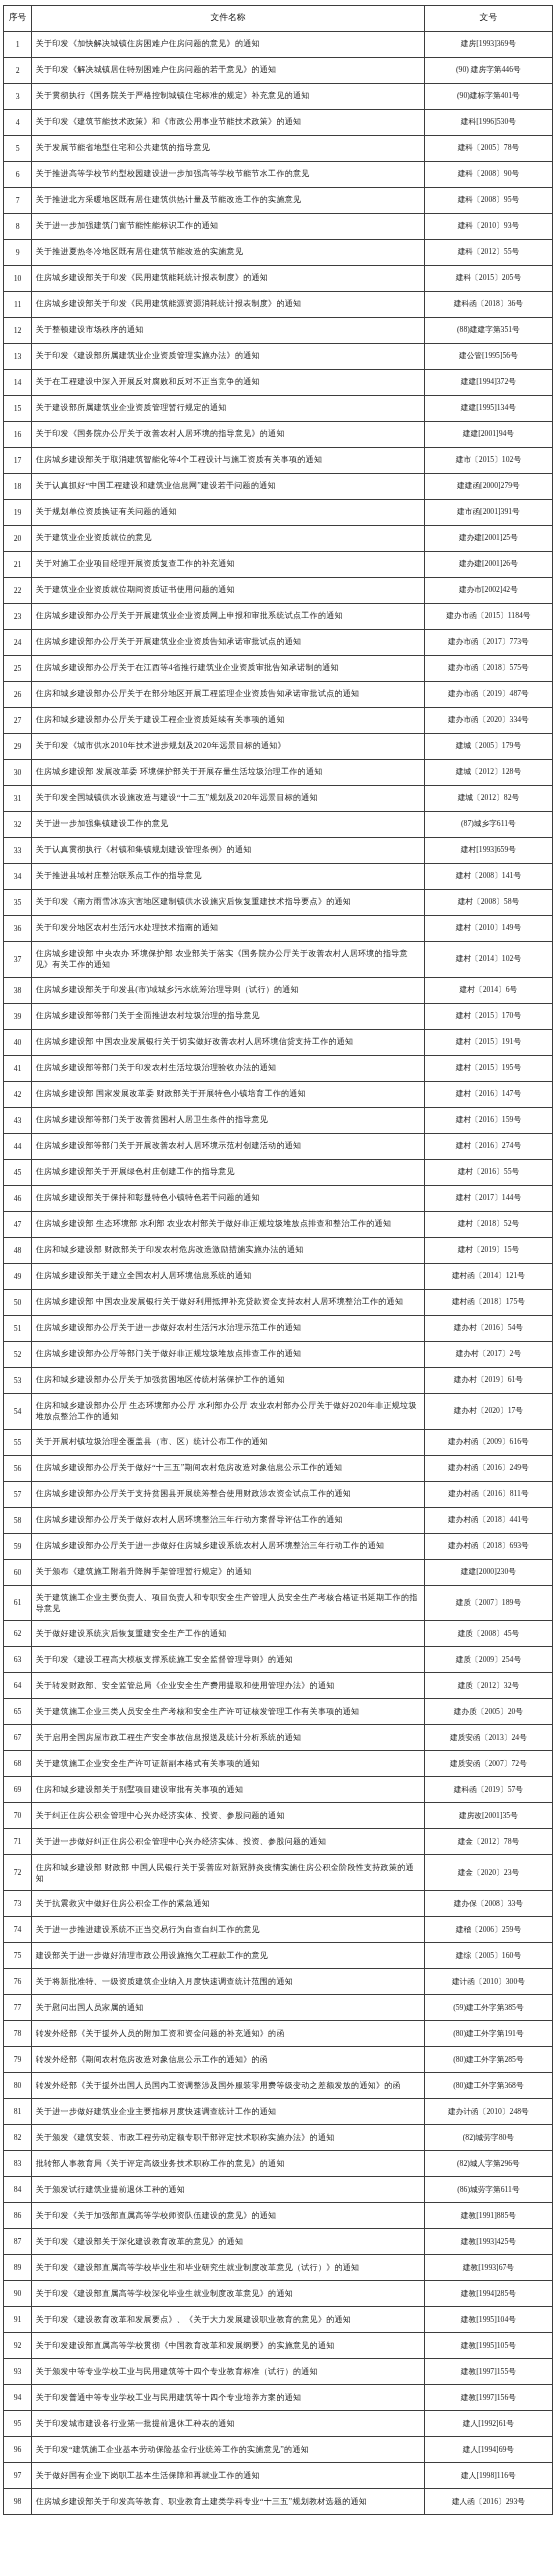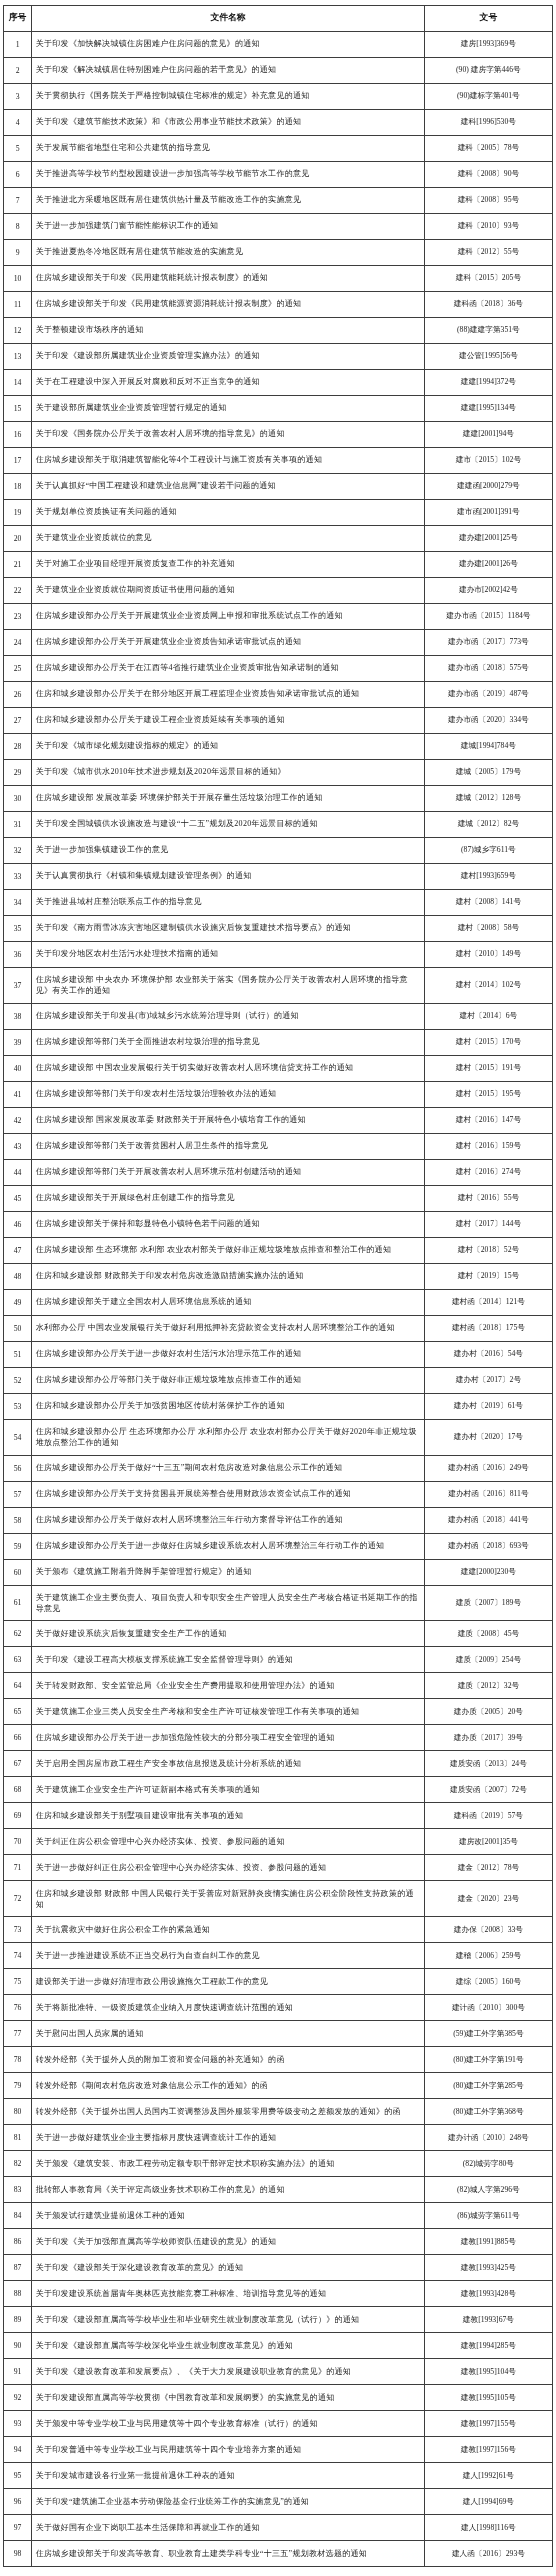--- a/index.html
+++ b/index.html
@@ -24,21 +24,21 @@
   table.doc-table th,
   table.doc-table td {
     border: 0.8px solid #3d3d3d;
     border-top-width: 1px;
     border-bottom-width: 1px;
     vertical-align: middle;
     box-sizing: border-box;
   }
   table.doc-table th {
     font-size: 8.8px;
-    font-weight: bold;
+    font-weight: normal;
     text-align: center;
     padding: 6.2px 2.1px;
     height: 25px;
     color: #111111;
   }
   td.col-no {
     width: 28px;
     text-align: center;
     font-size: 7.7px;
     padding: 6.2px 1px;
@@ -210,25 +210,20 @@
     <td class="col-no">26</td>
     <td class="col-name">住房和城乡建设部办公厅关于在部分地区开展工程监理企业资质告知承诺审批试点的通知</td>
     <td class="col-doc">建办市函〔2019〕487号</td>
   </tr>
         <tr>
     <td class="col-no">27</td>
     <td class="col-name">住房和城乡建设部办公厅关于建设工程企业资质延续有关事项的通知</td>
     <td class="col-doc">建办市函〔2020〕334号</td>
   </tr>
         <tr>
-    <td class="col-no">28</td>
-    <td class="col-name">关于印发《城市绿化规划建设指标的规定》的通知</td>
-    <td class="col-doc">建城[1994]784号</td>
-  </tr>
-        <tr>
     <td class="col-no">29</td>
     <td class="col-name">关于印发《城市供水2010年技术进步规划及2020年远景目标的通知》</td>
     <td class="col-doc">建城〔2005〕179号</td>
   </tr>
         <tr>
     <td class="col-no">30</td>
     <td class="col-name">住房城乡建设部 发展改革委 环境保护部关于开展存量生活垃圾治理工作的通知</td>
     <td class="col-doc">建城〔2012〕128号</td>
   </tr>
         <tr>
@@ -321,21 +316,21 @@
     <td class="col-name">住房和城乡建设部 财政部关于印发农村危房改造激励措施实施办法的通知</td>
     <td class="col-doc">建村〔2019〕15号</td>
   </tr>
         <tr>
     <td class="col-no">49</td>
     <td class="col-name">住房城乡建设部关于建立全国农村人居环境信息系统的通知</td>
     <td class="col-doc">建村函〔2014〕121号</td>
   </tr>
         <tr>
     <td class="col-no">50</td>
-    <td class="col-name">水利部办公厅 中国农业发展银行关于做好利用抵押补充贷款资金支持农村人居环境整治工作的通知</td>
+    <td class="col-name">住房城乡建设部 中国农业发展银行关于做好利用抵押补充贷款资金支持农村人居环境整治工作的通知</td>
     <td class="col-doc">建村函〔2018〕175号</td>
   </tr>
         <tr>
     <td class="col-no">51</td>
     <td class="col-name">住房城乡建设部办公厅关于进一步做好农村生活污水治理示范工作的通知</td>
     <td class="col-doc">建办村〔2016〕54号</td>
   </tr>
         <tr>
     <td class="col-no">52</td>
     <td class="col-name">住房城乡建设部办公厅等部门关于做好非正规垃圾堆放点排查工作的通知</td>
@@ -345,20 +340,25 @@
     <td class="col-no">53</td>
     <td class="col-name">住房和城乡建设部办公厅关于加强贫困地区传统村落保护工作的通知</td>
     <td class="col-doc">建办村〔2019〕61号</td>
   </tr>
         <tr>
     <td class="col-no">54</td>
     <td class="col-name">住房和城乡建设部办公厅 生态环境部办公厅 水利部办公厅 农业农村部办公厅关于做好2020年非正规垃圾堆放点整治工作的通知</td>
     <td class="col-doc">建办村〔2020〕17号</td>
   </tr>
         <tr>
+    <td class="col-no">55</td>
+    <td class="col-name">关于开展村镇垃圾治理全覆盖县（市、区）统计公布工作的通知</td>
+    <td class="col-doc">建办村函〔2009〕616号</td>
+  </tr>
+        <tr>
     <td class="col-no">56</td>
     <td class="col-name">住房城乡建设部办公厅关于做好“十三五”期间农村危房改造对象信息公示工作的通知</td>
     <td class="col-doc">建办村函〔2016〕249号</td>
   </tr>
         <tr>
     <td class="col-no">57</td>
     <td class="col-name">住房城乡建设部办公厅关于支持贫困县开展统筹整合使用财政涉农资金试点工作的通知</td>
     <td class="col-doc">建办村函〔2016〕811号</td>
   </tr>
         <tr>
@@ -395,25 +395,20 @@
     <td class="col-no">64</td>
     <td class="col-name">关于转发财政部、安全监管总局《企业安全生产费用提取和使用管理办法》的通知</td>
     <td class="col-doc">建质〔2012〕32号</td>
   </tr>
         <tr>
     <td class="col-no">65</td>
     <td class="col-name">关于建筑施工企业三类人员安全生产考核和安全生产许可证核发管理工作有关事项的通知</td>
     <td class="col-doc">建办质〔2005〕20号</td>
   </tr>
         <tr>
-    <td class="col-no">66</td>
-    <td class="col-name">住房城乡建设部办公厅关于进一步加强危险性较大的分部分项工程安全管理的通知</td>
-    <td class="col-doc">建办质〔2017〕39号</td>
-  </tr>
-        <tr>
     <td class="col-no">67</td>
     <td class="col-name">关于启用全国房屋市政工程生产安全事故信息报送及统计分析系统的通知</td>
     <td class="col-doc">建质安函〔2013〕24号</td>
   </tr>
         <tr>
     <td class="col-no">68</td>
     <td class="col-name">关于建筑施工企业安全生产许可证新副本格式有关事项的通知</td>
     <td class="col-doc">建质安函〔2007〕72号</td>
   </tr>
         <tr>
@@ -498,25 +493,20 @@
   </tr>
         <tr>
     <td class="col-no">86</td>
     <td class="col-name">关于印发《关于加强部直属高等学校师资队伍建设的意见》的通知</td>
     <td class="col-doc">建教[1991]885号</td>
   </tr>
         <tr>
     <td class="col-no">87</td>
     <td class="col-name">关于印发《建设部关于深化建设教育改革的意见》的通知</td>
     <td class="col-doc">建教[1993]425号</td>
-  </tr>
-        <tr>
-    <td class="col-no">88</td>
-    <td class="col-name">关于印发建设系统首届青年奥林匹克技能竞赛工种标准、培训指导意见等的通知</td>
-    <td class="col-doc">建教[1993]428号</td>
   </tr>
         <tr>
     <td class="col-no">89</td>
     <td class="col-name">关于印发《建设部直属高等学校毕业生和毕业研究生就业制度改革意见（试行）》的通知</td>
     <td class="col-doc">建教[1993]67号</td>
   </tr>
         <tr>
     <td class="col-no">90</td>
     <td class="col-name">关于印发《建设部直属高等学校深化毕业生就业制度改革意见》的通知</td>
     <td class="col-doc">建教[1994]285号</td>

